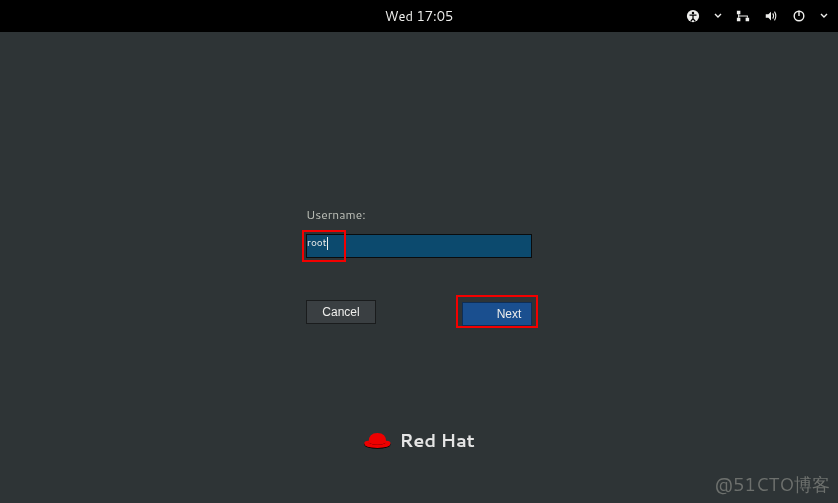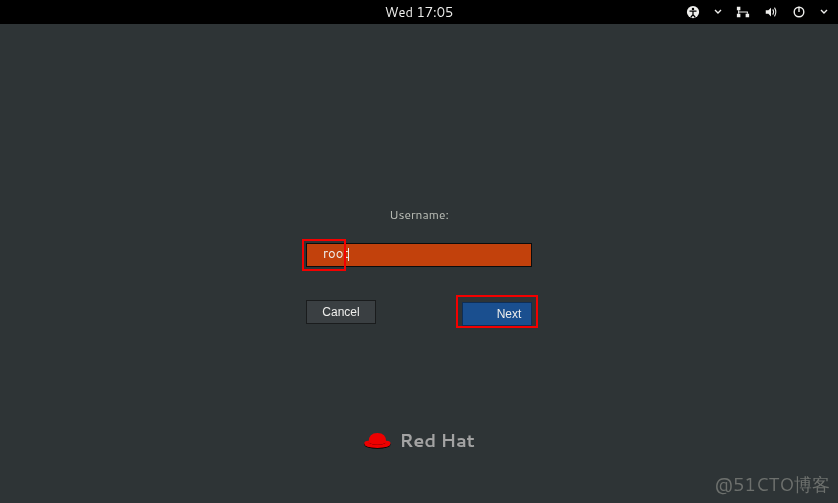--- a/index.html
+++ b/index.html
@@ -10,21 +10,21 @@
     body {
       width: 838px;
       height: 503px;
       background: #2e3436;
       font-family: Cantarell, -apple-system, sans-serif;
       color: #d3d7cf;
       overflow: hidden;
       position: relative;
     }
     .topbar {
-      height: 24px;
+      height: 32px;
       background: #000000;
       display: flex;
       align-items: center;
       padding: 0 10px;
       color: #eeeeec;
       font-size: 13px;
     }
     .topbar-center {
       position: absolute;
       left: 50%;
@@ -45,34 +45,33 @@
     .login-area {
       position: absolute;
       left: 50%;
       top: 206px;
       transform: translateX(-50%);
       width: 226px;
     }
     .field-label {
       font-size: 12px;
       color: #babdb6;
-      margin-bottom: 20px;
-      text-align: center;
+      margin-bottom: 11px;
     }
     .username-wrap {
       position: relative;
     }
     .username-input {
       width: 226px;
       height: 24px;
-      background: #c2410c;
+      background: #0c4a6e;
       border: 1px solid #0a0c0d;
       color: #eeeeec;
-      font-size: 13px;
-      padding: 0 16px;
+      font-size: 10px;
+      padding: 0 0;
       outline: none;
     }
     .highlight-box {
       position: absolute;
       border: 2px solid #f40000;
       pointer-events: none;
     }
     .highlight-input {
       top: -4px;
       left: -4px;
@@ -117,21 +116,21 @@
     .brand {
       position: absolute;
       left: 50%;
       bottom: 50px;
       transform: translateX(-50%);
       display: flex;
       align-items: center;
       gap: 8px;
     }
     .brand-text {
-      color: #a3a3a3;
+      color: #e5e5e5;
       font-weight: 600;
       font-size: 18px;
       letter-spacing: -0.2px;
     }
     .fedora-hat {
       width: 28px;
       height: 22px;
     }
     .watermark {
       position: absolute;

